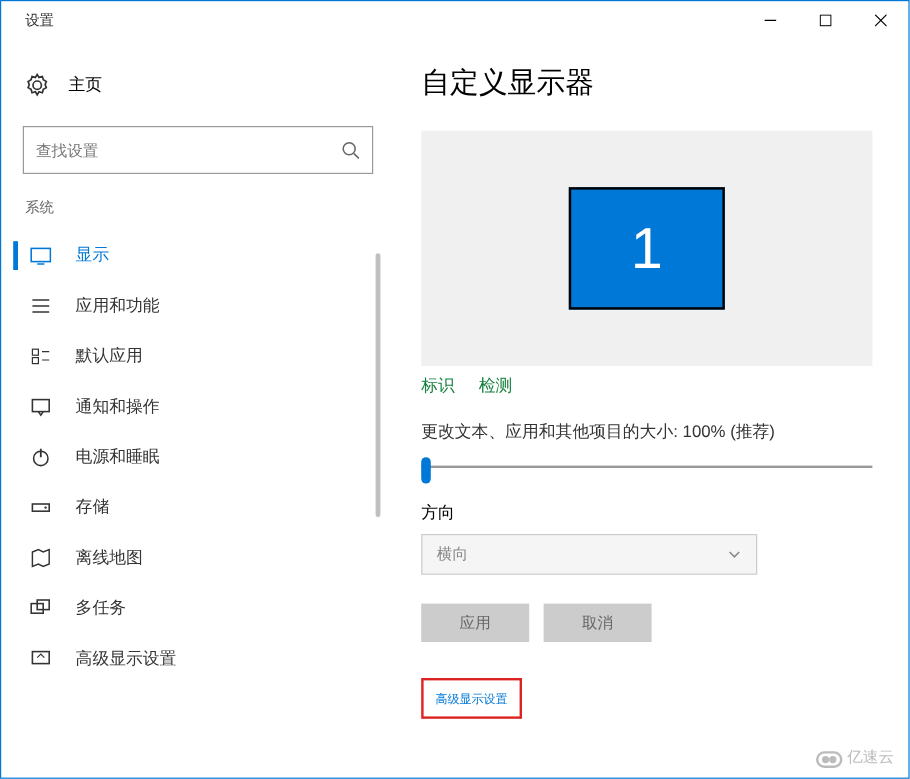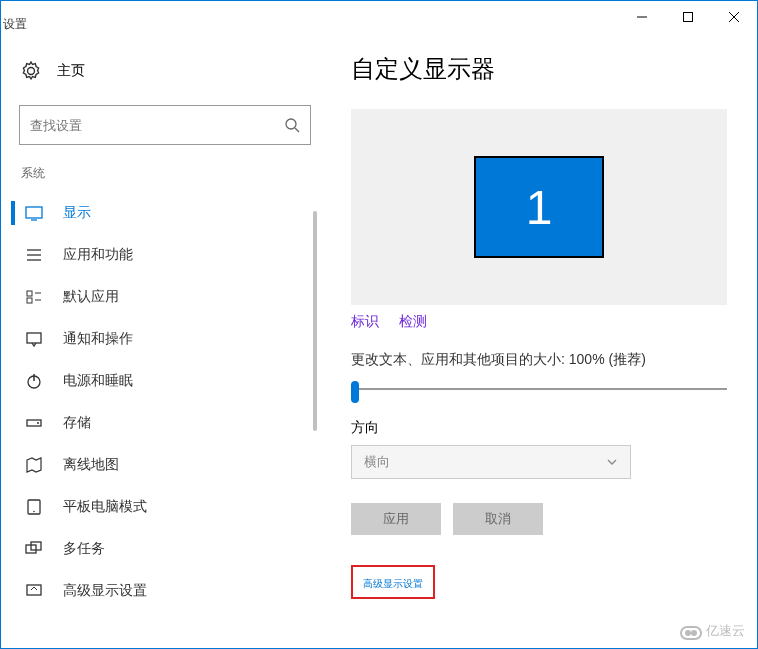--- a/index.html
+++ b/index.html
@@ -1,18 +1,18 @@
 <!DOCTYPE html>
 <html><head>
   <meta charset="utf-8">
   <style>
     * { margin: 0; padding: 0; box-sizing: border-box; font-family: "Microsoft YaHei", "Segoe UI", sans-serif; }
     body { width: 758px; height: 649px; background: #fff; overflow: hidden; position: relative; border: 1px solid #0078d7; }
     
-    .titlebar { height: 32px; display: flex; align-items: flex-end; padding-left: 2px; }
+    .titlebar { height: 32px; display: flex; align-items: center; padding-left: 20px; }
     .titlebar-title { font-size: 12px; color: #333; flex: 1; }
     .titlebar-controls { display: flex; }
     .titlebar-btn { width: 46px; height: 32px; display: flex; align-items: center; justify-content: center; cursor: pointer; }
     .titlebar-btn svg { width: 10px; height: 10px; }
     
     .content { display: flex; height: calc(100% - 32px); }
     
     .sidebar { width: 320px; padding: 20px 0 0 10px; position: relative; }
     .home-row { display: flex; align-items: center; gap: 16px; padding: 8px 10px; margin-bottom: 16px; }
     .home-row .icon { width: 20px; height: 20px; }
@@ -32,21 +32,21 @@
     
     .sidebar-scrollbar { position: absolute; right: 4px; top: 178px; width: 4px; height: 220px; background: #c0c0c0; border-radius: 2px; }
     
     .main { flex: 1; padding: 20px 30px 0 30px; position: relative; }
     .main-title { font-size: 24px; font-weight: 400; margin-bottom: 24px; }
     
     .display-preview { background: #f0f0f0; height: 196px; display: flex; align-items: center; justify-content: center; margin-bottom: 8px; }
     .monitor-box { width: 130px; height: 102px; background: #0078d7; border: 2px solid #000; display: flex; align-items: center; justify-content: center; color: #fff; font-size: 48px; font-weight: 300; }
     
     .link-row { display: flex; gap: 20px; margin-bottom: 20px; }
-    .link { color: #6d28d9; font-size: 14px; cursor: pointer; }
+    .link { color: #15803d; font-size: 14px; cursor: pointer; }
     
     .setting-label { font-size: 14px; color: #333; margin-bottom: 10px; }
     .slider-track { position: relative; height: 20px; margin-bottom: 20px; }
     .slider-line { position: absolute; top: 9px; left: 0; right: 0; height: 2px; background: #999; }
     .slider-thumb { position: absolute; left: 0; top: 2px; width: 8px; height: 22px; background: #0078d7; border-radius: 4px; }
     
     .field-label { font-size: 14px; margin-bottom: 8px; }
     .dropdown { width: 280px; height: 34px; border: 1px solid #ccc; background: #f5f5f5; display: flex; align-items: center; padding: 0 12px; color: #888; font-size: 13px; justify-content: space-between; margin-bottom: 24px; }
     .dropdown svg { width: 12px; height: 12px; }
     
@@ -152,27 +152,20 @@
         <span>存储</span>
       </div>
       <div class="nav-item">
         <svg class="icon" viewBox="0 0 18 18">
             <path d="M2 4 L7 2 L11 4 L16 2 L16 14 L11 16 L7 14 L2 16 Z" fill="none" stroke="#333" stroke-width="1.2"></path>
           </svg>
         <span>离线地图</span>
       </div>
       <div class="nav-item">
         <svg class="icon" viewBox="0 0 18 18">
-            <rect x="3" y="2" width="12" height="14" rx="1" fill="none" stroke="#333" stroke-width="1.3"></rect>
-            <circle cx="9" cy="13.5" r="0.8" fill="#333"></circle>
-          </svg>
-        <span>平板电脑模式</span>
-      </div>
-      <div class="nav-item">
-        <svg class="icon" viewBox="0 0 18 18">
             <rect x="1" y="5" width="10" height="8" fill="none" stroke="#333" stroke-width="1.3"></rect>
             <rect x="6" y="2" width="10" height="8" fill="none" stroke="#333" stroke-width="1.3"></rect>
           </svg>
         <span>多任务</span>
       </div>
       <div class="nav-item">
         <svg class="icon" viewBox="0 0 18 18">
             <rect x="2" y="3" width="14" height="10" fill="none" stroke="#333" stroke-width="1.3"></rect>
             <path d="M6 8 L9 5 L12 8" fill="none" stroke="#333"></path>
           </svg>

